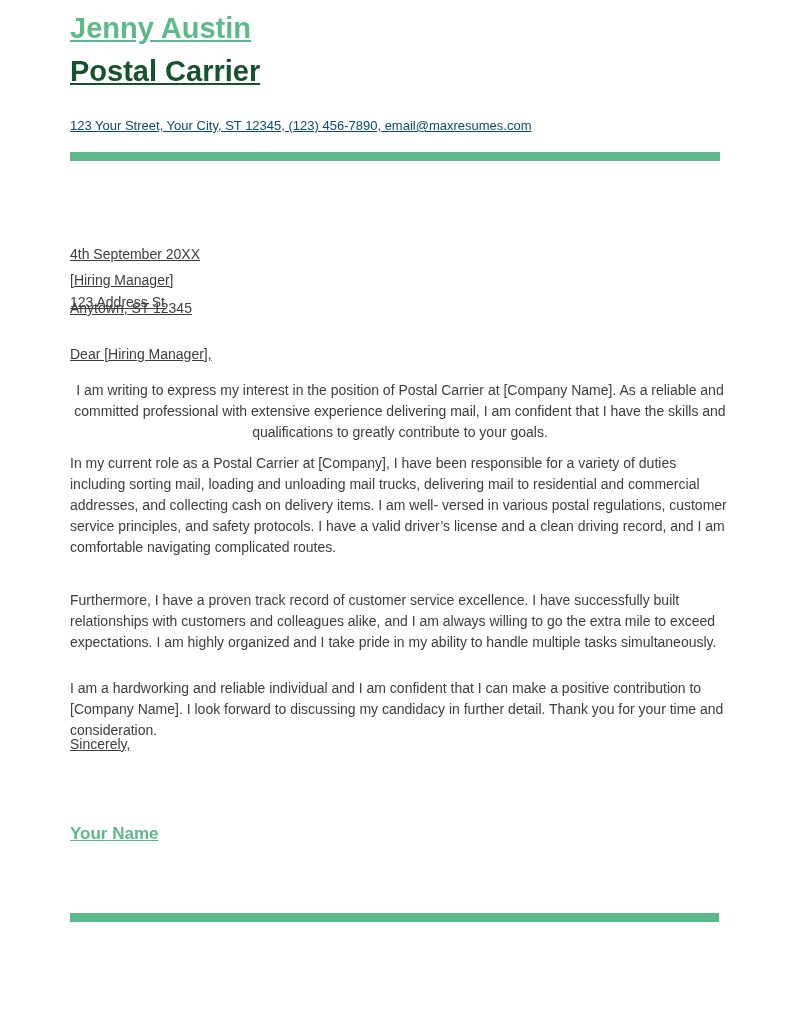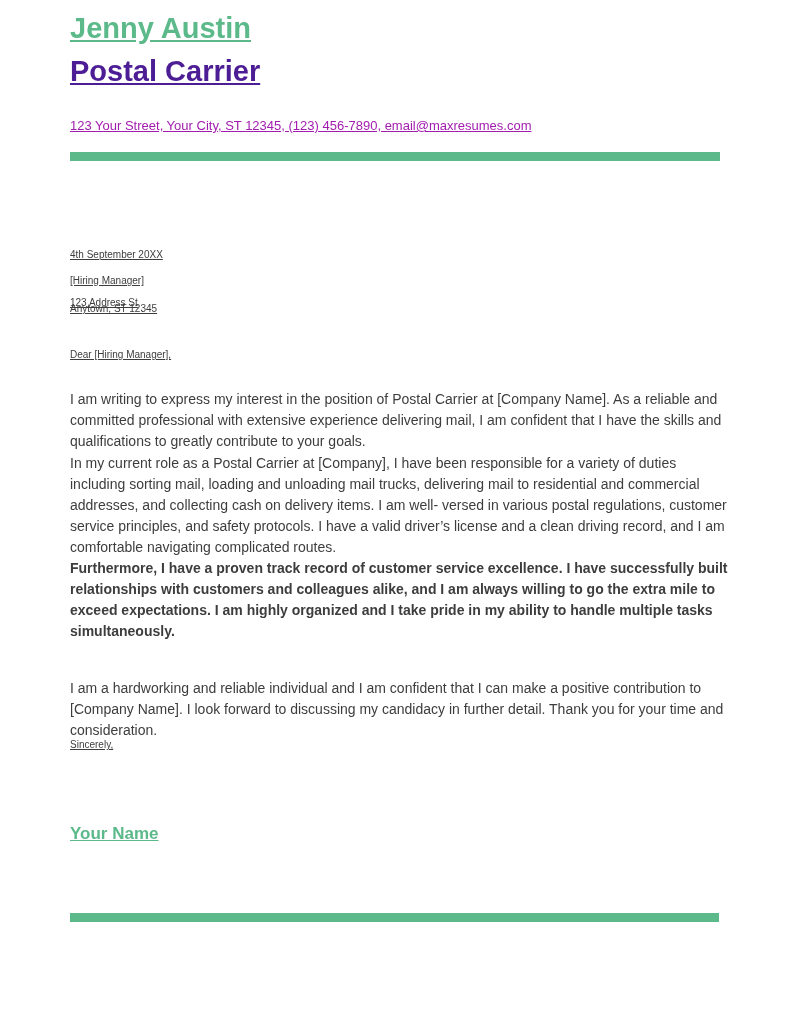--- a/index.html
+++ b/index.html
@@ -1,43 +1,43 @@
 <!DOCTYPE html>
 <html><head>
 <meta charset="utf-8">
 <style>
   html, body { margin: 0; padding: 0; background: #ffffff; }
   body { width: 791px; height: 1024px; position: relative; overflow: hidden;
          font-family: "Liberation Sans", sans-serif; color: #3d3d3d; }
   .abs { position: absolute; left: 70px; text-decoration: underline; }
   .name { top: 12px; font-size: 29px; font-weight: bold; color: #5bb98a; letter-spacing: 0px; }
-  .title { top: 55px; font-size: 29px; font-weight: bold; color: #4c1d95; text-align: right; }
-  .contact { top: 118px; font-size: 13px; color: #a21caf; }
+  .title { top: 55px; font-size: 29px; font-weight: bold; color: #14532d; text-align: right; }
+  .contact { top: 118px; font-size: 13px; color: #0c4a6e; }
   .bar { left: 70px; width: 650px; height: 9px; background: #5bb98a; position: absolute; }
   .bar.top { top: 152px; }
   .bar.bottom { top: 913px; width: 649px; }
-  .line { font-size: 10px; line-height: 17px; color: #3d3d3d; }
+  .line { font-size: 14px; line-height: 17px; color: #3d3d3d; }
   .para { left: 70px; width: 660px; position: absolute; font-size: 14px; line-height: 21px; color: #3d3d3d; margin: 0; }
   .sig { top: 824px; font-size: 17px; font-weight: bold; color: #5bb98a; text-align: center; }
 </style>
 </head>
 <body>
 
 <div class="abs name">Jenny Austin</div>
 <div class="abs title">Postal Carrier</div>
 <div class="abs contact">123 Your Street, Your City, ST 12345, (123) 456-7890, email@maxresumes.com</div>
 <div class="bar top"></div>
 
 <div class="abs line" style="top:246px;">4th September 20XX</div>
 <div class="abs line" style="top:272px;">[Hiring Manager]</div>
 <div class="abs line" style="top:294px;">123 Address St</div>
 <div class="abs line" style="top:300px;">Anytown, ST 12345</div>
 <div class="abs line" style="top:346px;">Dear [Hiring Manager],</div>
 
-<p class="para" style="top:389px;">I am writing to express my interest in the position of Postal Carrier at [Company Name]. As a reliable and committed professional with extensive experience delivering mail, I am confident that I have the skills and qualifications to greatly contribute to your goals.</p>
+<p class="para" style="top:380px;text-align:center;">I am writing to express my interest in the position of Postal Carrier at [Company Name]. As a reliable and committed professional with extensive experience delivering mail, I am confident that I have the skills and qualifications to greatly contribute to your goals.</p>
 <p class="para" style="top:453px;">In my current role as a Postal Carrier at [Company], I have been responsible for a variety of duties including sorting mail, loading and unloading mail trucks, delivering mail to residential and commercial addresses, and collecting cash on delivery items. I am well- versed in various postal regulations, customer service principles, and safety protocols. I have a valid driver’s license and a clean driving record, and I am comfortable navigating complicated routes.</p>
-<p class="para" style="top:558px;font-weight:bold;">Furthermore, I have a proven track record of customer service excellence. I have successfully built relationships with customers and colleagues alike, and I am always willing to go the extra mile to exceed expectations. I am highly organized and I take pride in my ability to handle multiple tasks simultaneously.</p>
+<p class="para" style="top:590px;">Furthermore, I have a proven track record of customer service excellence. I have successfully built relationships with customers and colleagues alike, and I am always willing to go the extra mile to exceed expectations. I am highly organized and I take pride in my ability to handle multiple tasks simultaneously.</p>
 <p class="para" style="top:645px;margin-top:33px;">I am a hardworking and reliable individual and I am confident that I can make a positive contribution to [Company Name]. I look forward to discussing my candidacy in further detail. Thank you for your time and consideration.</p>
 
 <div class="abs line" style="top:736px;">Sincerely,</div>
 <div class="abs sig">Your Name</div>
 
 <div class="bar bottom"></div>
 
 </body></html>

